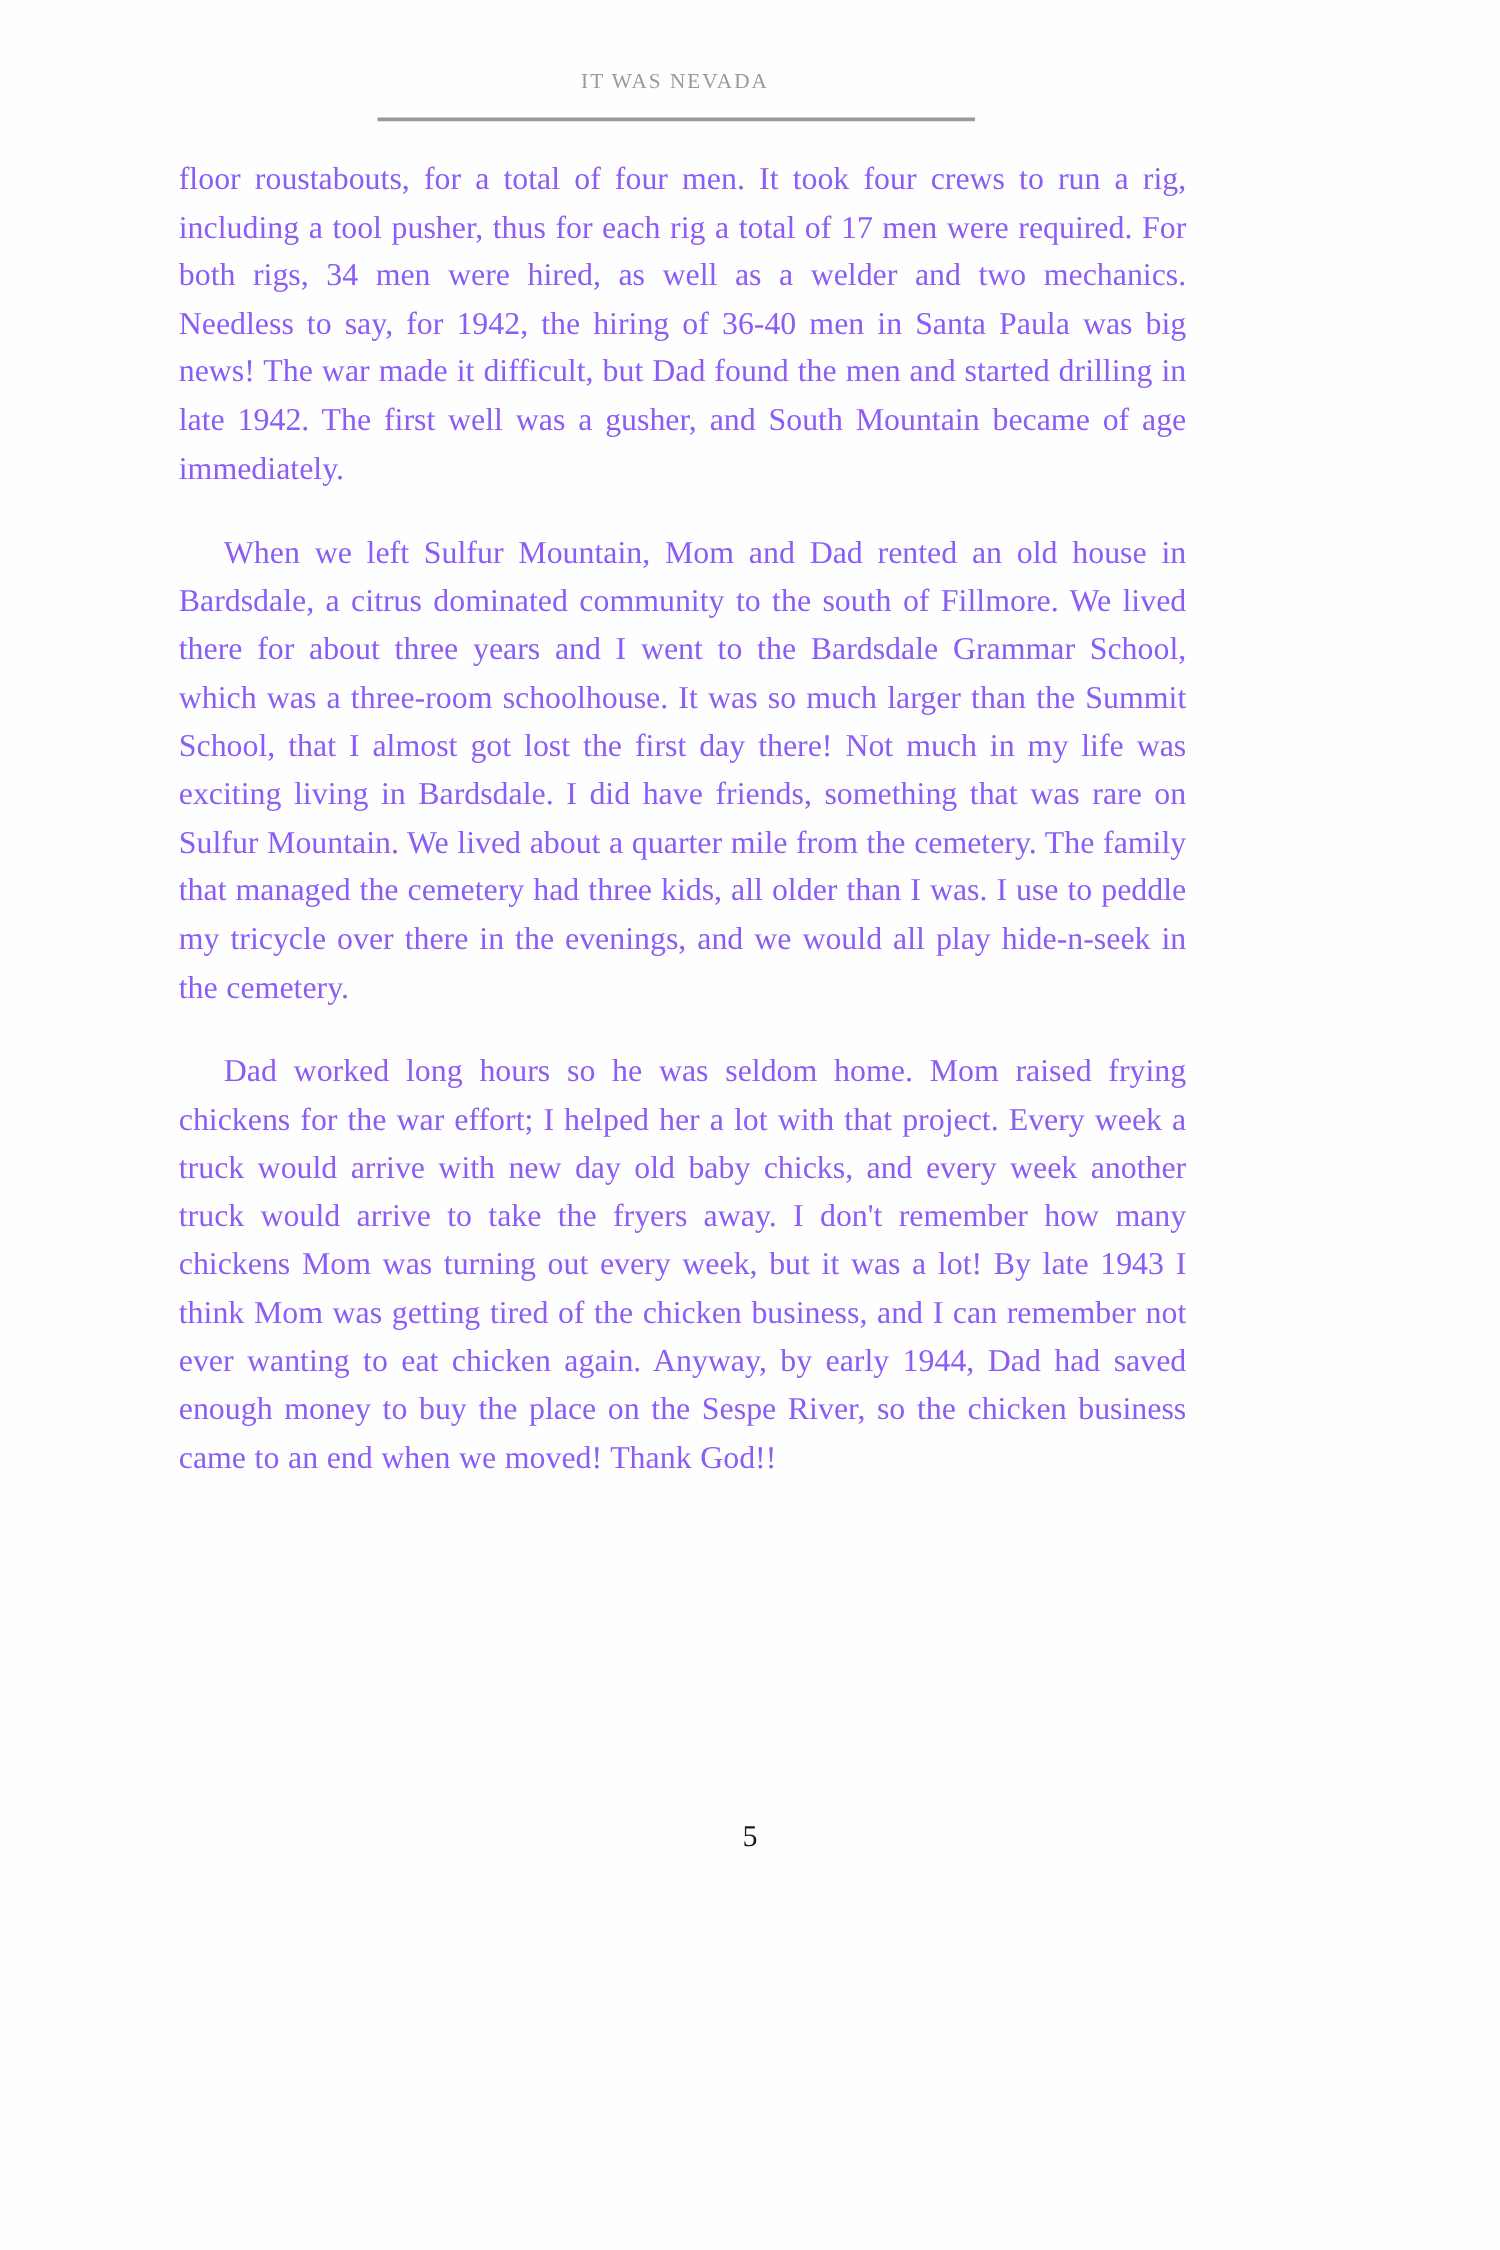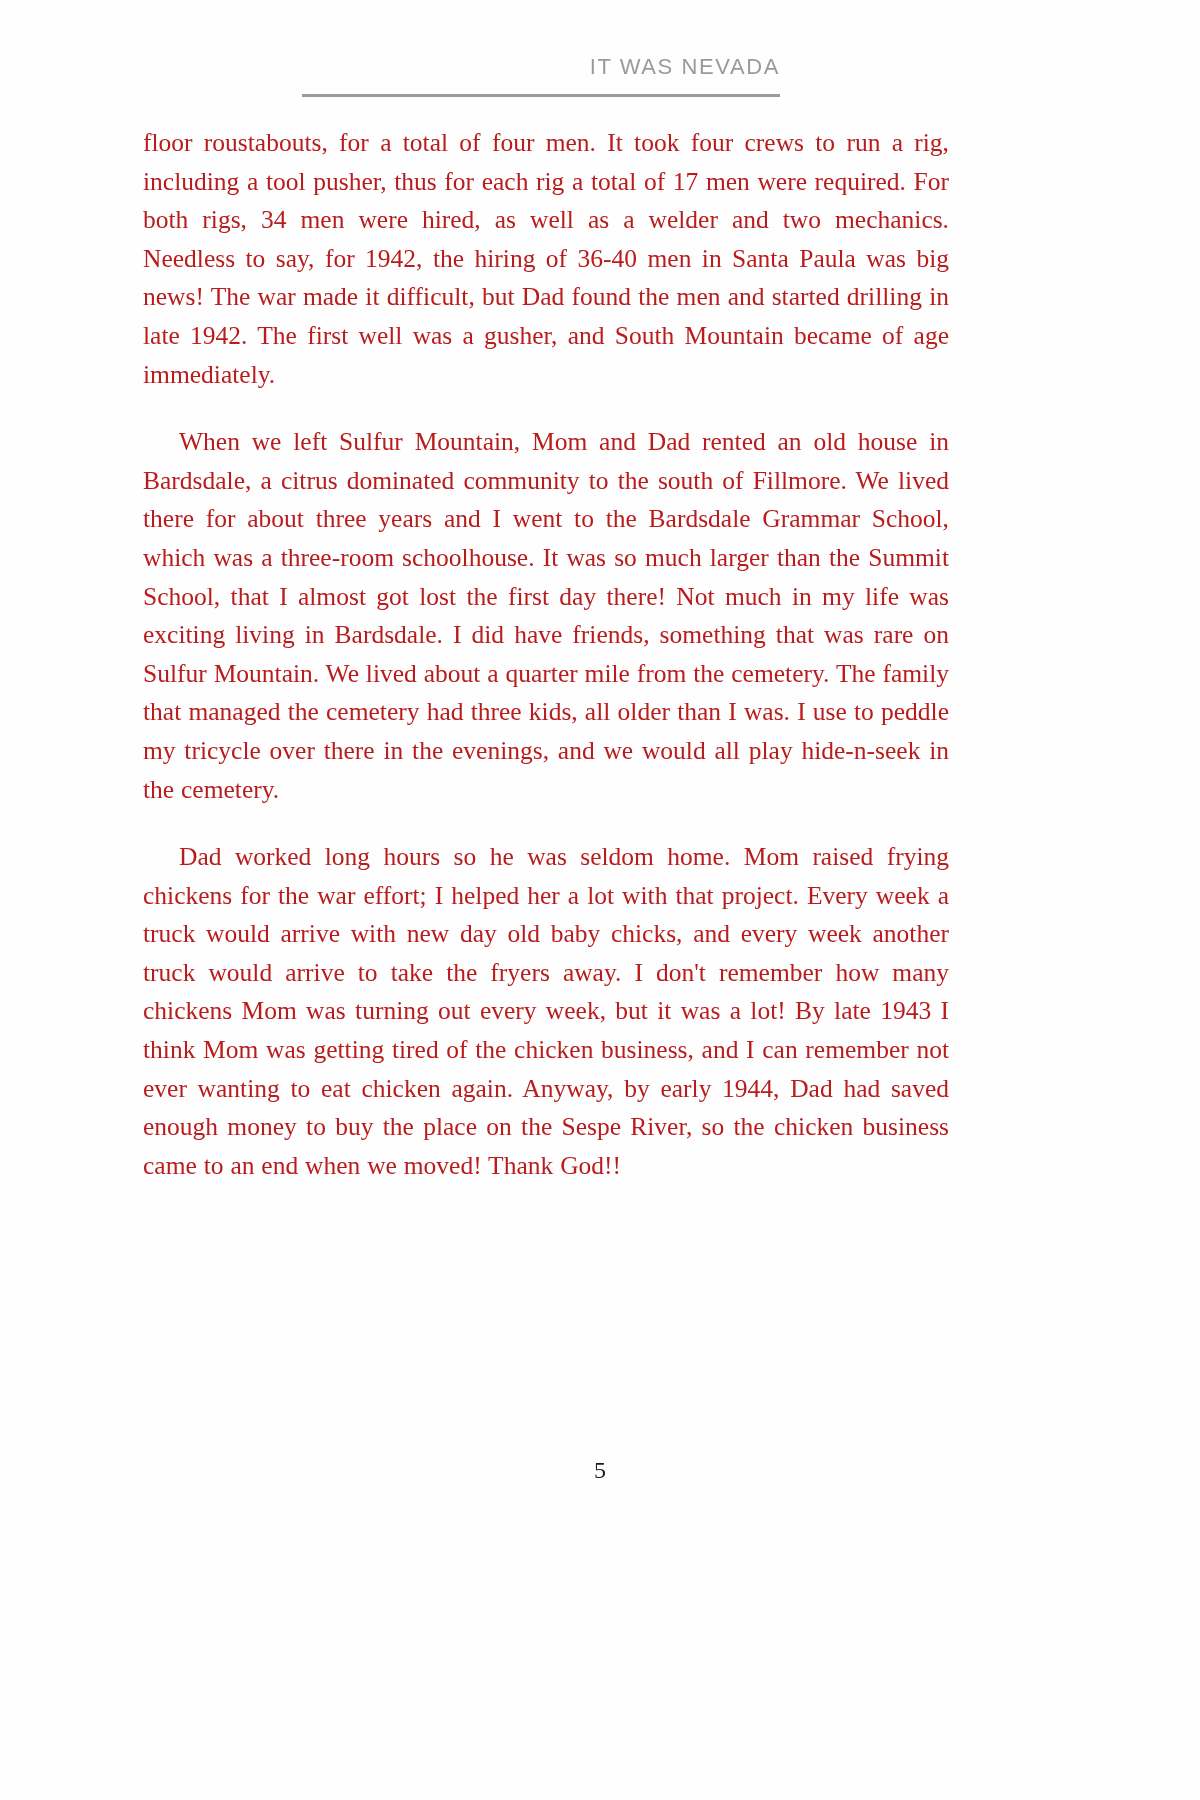--- a/index.html
+++ b/index.html
@@ -25,29 +25,28 @@
 
   
   .running-head {
     position: absolute;
     top: 56px;
     left: 300px;
     width: 480px;
     text-align: center;
   }
   .running-head-title {
-    font-family: Liberation Sans, sans-serif;
-    font-size: 22px;
+    font-family: Liberation Serif, serif;
+    font-size: 17px;
     letter-spacing: 1.6px;
     color: #9a9a9a;
     font-variant: small-caps;
     text-transform: uppercase;
     line-height: 1;
     white-space: nowrap;
-    text-align: right;
   }
   .header-rule {
     position: absolute;
     top: 94px;
     left: 302px;
     width: 478px;
     height: 3px;
     background: #9a9a9a;
   }
 
@@ -58,21 +57,21 @@
     left: 143px;
     width: 806px;
   }
 
   .para {
     margin: 0;
     text-align: justify;
     text-justify: inter-word;
     font-size: 25.5px;
     line-height: 38.6px;
-    color: #b91c1c;
+    color: #8b5cf6;
     word-spacing: 0.02em;
     hyphens: none;
   }
   .para.indent {
     text-indent: 36px;
   }
   .para + .para {
     margin-top: 29px;
   }
   .para:last-child {

